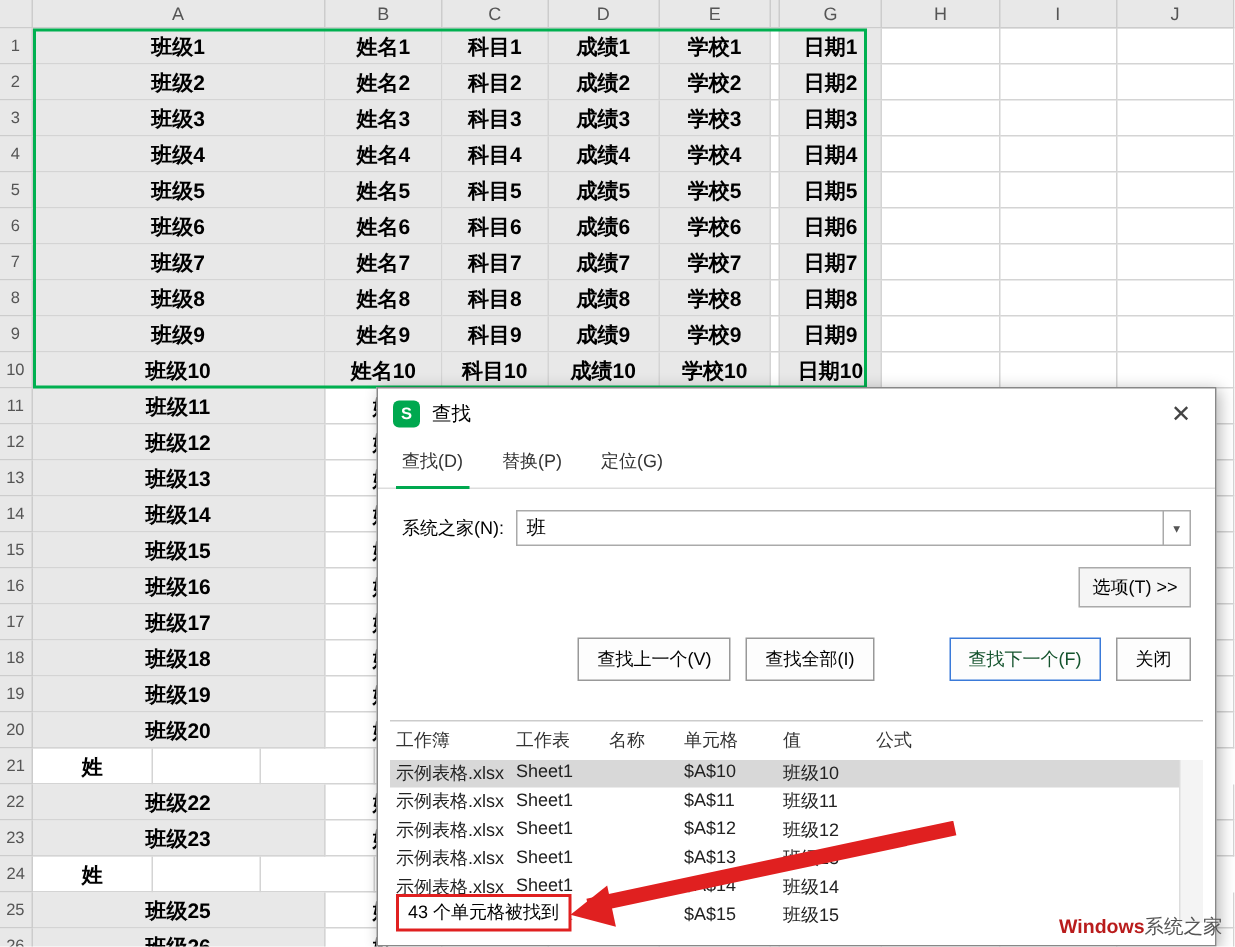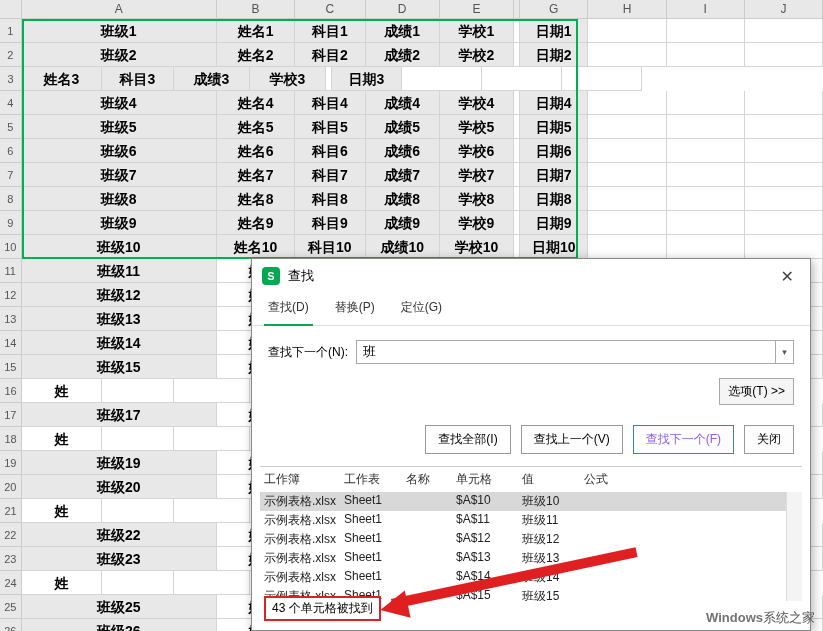--- a/index.html
+++ b/index.html
@@ -22,22 +22,22 @@
     .tab.active { border-bottom:2px solid #00a84f; margin-bottom:-1px; }
     .searchrow { display:flex; align-items:center; padding:14px 16px 8px 16px; gap:8px; }
     .searchrow label { font-size:12px; }
     .searchrow .combo { flex:1; display:flex; }
     .searchrow input { flex:1; height:24px; border:1px solid #aaa; padding:0 6px; font-size:13px; }
     .searchrow .dd { width:18px; height:24px; border:1px solid #aaa; border-left:none; display:flex; align-items:center; justify-content:center; font-size:9px; color:#555; }
     .optrow { display:flex; justify-content:flex-end; padding:6px 16px 12px 0; }
     .optbtn { border:1px solid #aaa; background:#f5f5f5; font-size:12px; padding:4px 8px; cursor:pointer; }
     .btnrow { display:flex; justify-content:flex-end; gap:10px; padding:8px 16px; }
     .btn { border:1px solid #999; background:#fdfdfd; font-size:12px; padding:5px 12px; cursor:pointer; }
-    .btn.primary { border:1px solid #3a7ad9; color:#8b5cf6; }
-    .results { margin:4px 8px 0 8px; border-top:1px solid #ccc; height:135px; overflow-y:auto; overflow-x:hidden; position:relative; }
+    .btn.primary { border:1px solid #3a7ad9; color:#14532d;margin-left:40px; }
+    .results { margin:18px 8px 0 8px; border-top:1px solid #ccc; height:135px; overflow-y:auto; overflow-x:hidden; position:relative; }
     .res-hdr { display:flex; font-size:12px; color:#333; padding:4px 0 4px 4px; background:#fff; position:sticky; top:0; }
     .res-row { display:flex; font-size:12px; color:#222; padding:1px 0 1px 4px; }
     .res-row.hl { background:#d8d8d8; }
     .rc { overflow:hidden; white-space:nowrap; }
     .c-wb{width:80px} .c-ws{width:62px} .c-nm{width:50px} .c-cl{width:66px} .c-vl{width:62px} .c-fm{width:50px}
     .found { position:absolute; left:264px; bottom:10px; border:2px solid #e02020; padding:2px 6px; font-size:12px; background:#fff; }
     .arrow { position:absolute; left:392px; bottom:22px; width:270px; height:60px; pointer-events:none; }
     .arrow-line { position:absolute; left:0; top:50px; width:250px; height:10px; background:#e02020; transform:rotate(-12deg); transform-origin:left center; }
     .arrow-head { position:absolute; left:-12px; top:44px; width:0; height:0; border-top:14px solid transparent; border-bottom:14px solid transparent; border-right:28px solid #e02020; transform:rotate(-12deg); }
     .scrollhint { position:absolute; right:0; top:4px; bottom:0; width:16px; background:#f4f4f4; border-left:1px solid #ddd; }
@@ -87,20 +87,21 @@
       <div class="cell seld" style="width: 76px; text-align: center;">成绩2</div>
       <div class="cell seld" style="width: 76px;">学校2</div>
       <div class="cell" style="width: 6px;"></div>
       <div class="cell seld" style="width: 70px;">日期2</div>
       <div class="cell" style="width: 80px;"></div>
       <div class="cell" style="width: 80px;"></div>
       <div class="cell" style="width: 80px;"></div>
     </div>
     <div class="row">
       <div class="rh">3</div>
+      <div class="cell seld" style="width: 200px;">班级3</div>
       <div class="cell seld" style="width: 80px;">姓名3</div>
       <div class="cell seld" style="width: 72px;">科目3</div>
       <div class="cell seld" style="width: 76px;">成绩3</div>
       <div class="cell seld" style="width: 76px;">学校3</div>
       <div class="cell" style="width: 6px;"></div>
       <div class="cell seld" style="width: 70px;">日期3</div>
       <div class="cell" style="width: 80px;"></div>
       <div class="cell" style="width: 80px;"></div>
       <div class="cell" style="width: 80px;"></div>
     </div>
@@ -255,20 +256,21 @@
       <div class="cell" style="width: 76px;"></div>
       <div class="cell" style="width: 76px;"></div>
       <div class="cell" style="width: 6px;"></div>
       <div class="cell" style="width: 70px;"></div>
       <div class="cell" style="width: 80px;"></div>
       <div class="cell" style="width: 80px;"></div>
       <div class="cell" style="width: 80px;"></div>
     </div>
     <div class="row">
       <div class="rh">16</div>
+      <div class="cell seld" style="width: 200px;">班级16</div>
       <div class="cell" style="width: 80px;">姓</div>
       <div class="cell" style="width: 72px;"></div>
       <div class="cell" style="width: 76px;"></div>
       <div class="cell" style="width: 76px;"></div>
       <div class="cell" style="width: 6px;"></div>
       <div class="cell" style="width: 70px;"></div>
       <div class="cell" style="width: 80px;"></div>
       <div class="cell" style="width: 80px;"></div>
       <div class="cell" style="width: 80px;"></div>
     </div>
@@ -280,20 +282,21 @@
       <div class="cell" style="width: 76px;"></div>
       <div class="cell" style="width: 76px;"></div>
       <div class="cell" style="width: 6px;"></div>
       <div class="cell" style="width: 70px;"></div>
       <div class="cell" style="width: 80px;"></div>
       <div class="cell" style="width: 80px;"></div>
       <div class="cell" style="width: 80px;"></div>
     </div>
     <div class="row">
       <div class="rh">18</div>
+      <div class="cell seld" style="width: 200px;">班级18</div>
       <div class="cell" style="width: 80px;">姓</div>
       <div class="cell" style="width: 72px;"></div>
       <div class="cell" style="width: 76px;"></div>
       <div class="cell" style="width: 76px;"></div>
       <div class="cell" style="width: 6px;"></div>
       <div class="cell" style="width: 70px;"></div>
       <div class="cell" style="width: 80px;"></div>
       <div class="cell" style="width: 80px;"></div>
       <div class="cell" style="width: 80px;"></div>
     </div>
@@ -408,32 +411,32 @@
     <div class="dlg-icon">S</div>
     <span>查找</span>
     <span class="dlg-close">✕</span>
   </div>
   <div class="tabs">
     <div class="tab active"><span>查找(D)</span></div>
     <div class="tab"><span>替换(P)</span></div>
     <div class="tab"><span>定位(G)</span></div>
   </div>
   <div class="searchrow">
-    <label>查找下一个(N):</label>
+    <label>系统之家(N):</label>
     <div class="combo">
       <input type="text" value="班" style="">
       <div class="dd">▾</div>
     </div>
   </div>
   <div class="optrow">
     <button class="optbtn">选项(T)  &gt;&gt;</button>
   </div>
   <div class="btnrow">
+    <button class="btn">查找上一个(V)</button>
     <button class="btn">查找全部(I)</button>
-    <button class="btn">查找上一个(V)</button>
     <button class="btn primary">查找下一个(F)</button>
     <button class="btn">关闭</button>
   </div>
   <div class="results">
     <div class="scrollhint">
         <div class="up">▴</div>
       </div>
     <div class="res-hdr">
       <div class="rc c-wb">工作簿</div>
       <div class="rc c-ws">工作表</div>
@@ -499,15 +502,15 @@
   <div class="arrow-line"></div>
     <div class="arrow-head"></div>
 </div>
 
 <div class="watermark">
   <div class="wlogo">
     <div><span class="wr"></span><span class="wb"></span></div>
     <div><span class="wg"></span><span class="wy"></span></div>
   </div>
   <div>
-    <span style="color:#737373;font-weight:bold">Windows</span><span>系统之家</span>
+    <span style="color:#b91c1c;font-weight:bold">Windows</span><span>系统之家</span>
   </div>
 </div>
 
 </body></html>

